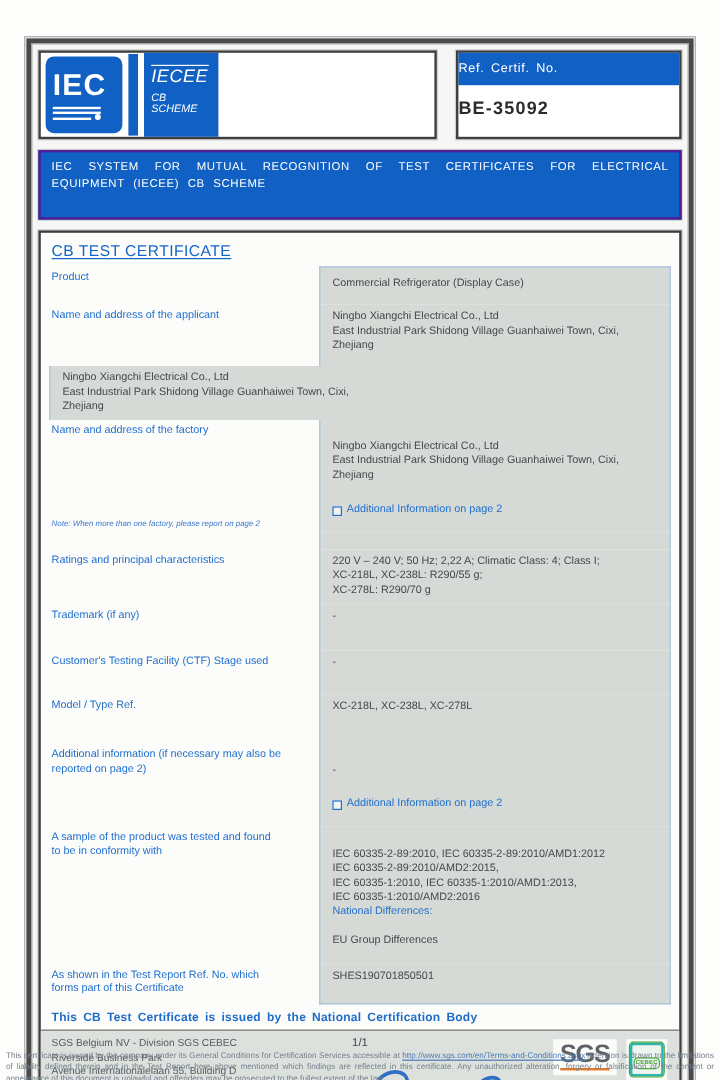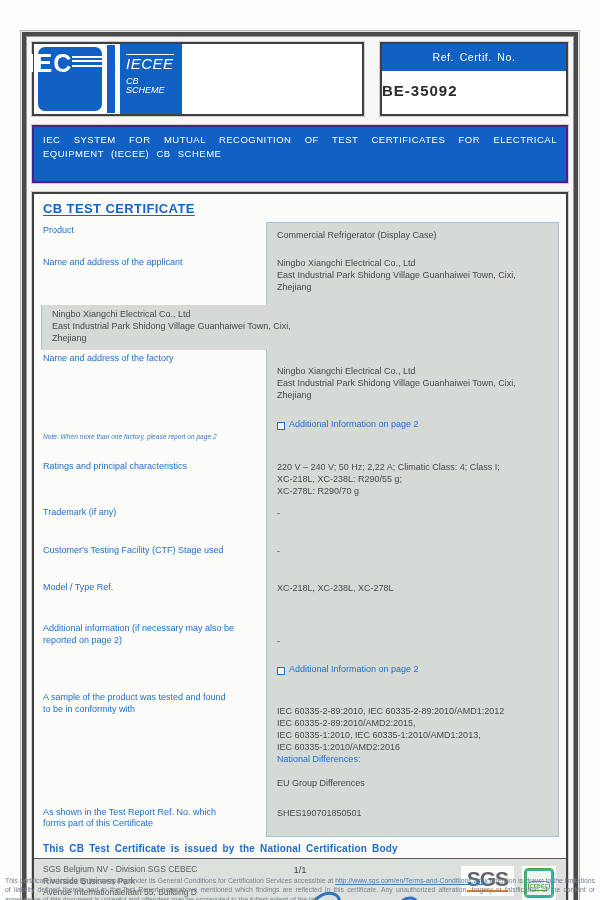--- a/index.html
+++ b/index.html
@@ -10,47 +10,47 @@
   .cert-frame { position:absolute; left:20px; top:30px; width:560px;
     border:1px solid #b4b4b4; background:#e9eae7; padding:1px; }
   .cert-frame-inner { border:4px solid #4a4a4a; outline:1px solid #9a9a9a; outline-offset:-5px;
     background:#f6f6f4; padding:6px 6px 7px 6px; }
 
   
   .header-strip { display:flex; justify-content:space-between; margin-bottom:9px; }
   .logo-box { width:332px; height:74px; border:2px solid #3f3f3f; background:#ffffff;
     display:flex; align-items:center; padding:3px 4px; gap:5px; box-shadow:0 0 0 1px #cfcfcf; }
   .iec-square { width:64px; height:64px; background:#1160c4; border-radius:7px; color:#fff;
-    display:flex; flex-direction:row; justify-content:center; padding:4px 6px; }
+    display:flex; flex-direction:column; justify-content:center; padding:4px 6px; }
   .iec-square .iec-txt { font-size:25px; font-weight:bold; letter-spacing:1px; line-height:1; }
   .iec-lines { margin-top:3px; width:44px; }
   .iec-lines .bar { height:2px; background:#fff; margin-top:2px; width:40px; }
   .iec-lines .bar-dot { display:flex; align-items:flex-end; gap:3px; }
   .iec-lines .dot { width:5px; height:5px; background:#fff; border-radius:50%; }
   .blue-divider { width:8px; height:68px; background:#1160c4; }
   .iecee-square { width:62px; height:70px; background:#1160c4; color:#fff; padding:10px 4px 4px 6px;
     font-style:italic; font-weight:normal; line-height:1.05; }
   .iecee-square .l1 { font-size:15px; letter-spacing:0.5px; border-top:1.5px solid #fff; display:inline-block; padding-top:1px; }
   .iecee-square .l2 { font-size:9px; margin-top:4px; }
   .iecee-square .l3 { font-size:9px; }
 
   .ref-box { width:188px; height:74px; border:2px solid #3f3f3f; background:#ffffff; box-shadow:0 0 0 1px #cfcfcf; }
-  .ref-label-bar { background:#1160c4; color:#ffffff; text-align:center; font-size:10.5px;
+  .ref-label-bar { background:#1160c4; color:#ffffff; text-align:left; font-size:10.5px;
     padding:7px 0 8px 0; letter-spacing:0.6px; word-spacing:2px; }
   .ref-value { text-align:left; font-weight:bold; font-size:15px; color:#2b2b2b;
     letter-spacing:1px; padding-top:11px; }
 
   
   .banner { border:2px solid #4c1d95; background:#1160c4; color:#ffffff; height:58px;
     font-size:9.5px; line-height:1.5; padding:6px 9px; text-align:justify;
     letter-spacing:0.5px; word-spacing:4px; box-shadow:0 0 0 1px #cfcfcf; margin-bottom:9px; }
 
   
   .main-panel { border:2px solid #3f3f3f; background:#fcfcfb; box-shadow:0 0 0 1px #cfcfcf; padding:5px 7px 0 7px; }
-  .cert-title { color:#1565c8; font-size:13px; font-weight:bold; letter-spacing:0.4px;
+  .cert-title { color:#1565c8; font-size:13px; font-weight:normal; letter-spacing:0.4px;
     text-decoration:underline; text-underline-offset:2px; margin:2px 0 6px 2px; }
 
   .rows { }
   .row { display:flex; }
   .lbl { width:225px; padding:3px 10px 2px 2px; color:#2070cd; font-size:9px; line-height:1.3;
     white-space:pre-line; display:flex; flex-direction:column; }
   .lbl .note { margin-top:auto; font-size:6.6px; font-style:italic; color:#3b79c9; white-space:normal; }
   .val { flex:1; background:#d6dad6; border-left:1px solid #a3c2dc; border-right:1px solid #a3c2dc;
     padding:3px 8px 2px 10px; color:#44484c; font-size:9px; line-height:1.35; white-space:pre-line; }
   .row:first-child .val { border-top:1px solid #a3c2dc; padding-top:6px; }

